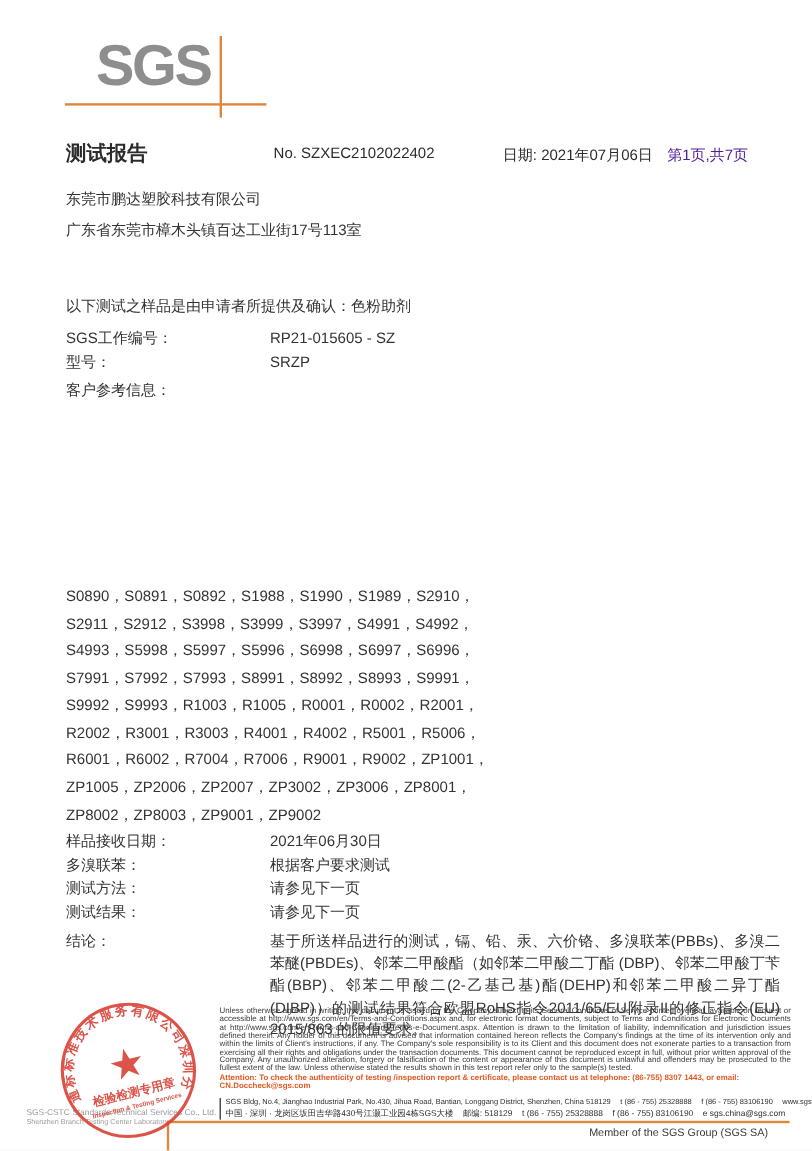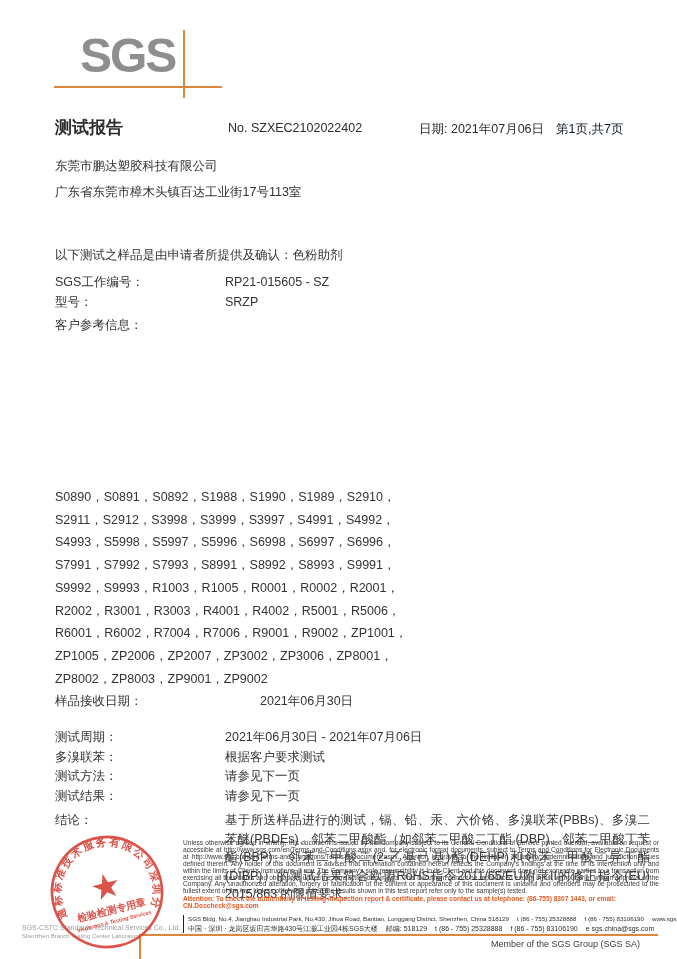--- a/index.html
+++ b/index.html
@@ -14,35 +14,35 @@
   .logo-text {
     position:absolute; left:80px; top:28px;
     font-size:48px; font-weight:bold; letter-spacing:-2px; color:#8e8e8e;
   }
   .logo-line-h { position:absolute; left:54px; top:86px; width:168px; height:2px; background:#de873b; }
   .logo-line-v { position:absolute; left:183px; top:30px; width:2px; height:68px; background:#de873b; }
   
   .doc-title { position:absolute; left:55px; top:116px; font-size:17px; font-weight:bold; color:#2b2b2b; }
   .report-no { position:absolute; left:228px; top:121px; font-size:12.5px; color:#2b2b2b; }
   .hdr-date  { position:absolute; left:419px; top:121px; font-size:12.5px; color:#2b2b2b; }
-  .hdr-page  { position:absolute; left:556px; top:121px; font-size:12.5px; color:#0f172a; }
+  .hdr-page  { position:absolute; left:556px; top:121px; font-size:12.5px; color:#4c1d95; }
   
   .client-name    { position:absolute; left:55px; top:158px; font-size:12.5px; }
   .client-address { position:absolute; left:55px; top:184px; font-size:12.5px; }
   
   .body-block { position:absolute; left:55px; top:246px; width:595px; font-size:12.5px; }
   .intro-note { line-height:19px; margin-bottom:8px; }
   .frow { display:flex; }
   .frow .flabel { width:170px; flex:0 0 170px; line-height:19px; }
   .frow .fvalue { flex:1; line-height:19px; }
   .r-job   { margin-bottom:1px; }
   .r-model { margin-bottom:4px; }
   .ref-line { line-height:22.7px; white-space:nowrap; }
   .r-ref   { margin-bottom:2px;flex-direction:column; }
-  .r-recv  { margin-bottom:17px;gap:35px; }
+  .r-recv  { margin-bottom:1px; }
   .r-period{ margin-bottom:1px; }
   .r-req   { margin-bottom:0; }
   .r-method{ margin-bottom:1px; }
   .r-result{ margin-bottom:5px;align-items:flex-end; }
   .r-concl .fvalue { line-height:18.4px; text-align:justify; }
   
   .legal-block {
     position:absolute; left:183px; top:840px; width:476px;
     font-size:6.6px; line-height:6.9px; text-align:justify; color:#3a3a3a;
   }
@@ -111,24 +111,20 @@
         <div class="ref-line">ZP1005，ZP2006，ZP2007，ZP3002，ZP3006，ZP8001，</div>
         <div class="ref-line">ZP8002，ZP8003，ZP9001，ZP9002</div>
       </div>
     </div>
 
     <div class="frow r-recv">
       <div class="flabel">样品接收日期：</div>
       <div class="fvalue">2021年06月30日</div>
     </div>
 
-    <div class="frow r-period">
-      <div class="flabel">测试周期：</div>
-      <div class="fvalue">2021年06月30日 - 2021年07月06日</div>
-    </div>
 
     <div class="frow r-req">
       <div class="flabel">多溴联苯：</div>
       <div class="fvalue">根据客户要求测试</div>
     </div>
 
     <div class="frow r-method">
       <div class="flabel">测试方法：</div>
       <div class="fvalue">请参见下一页</div>
     </div>

